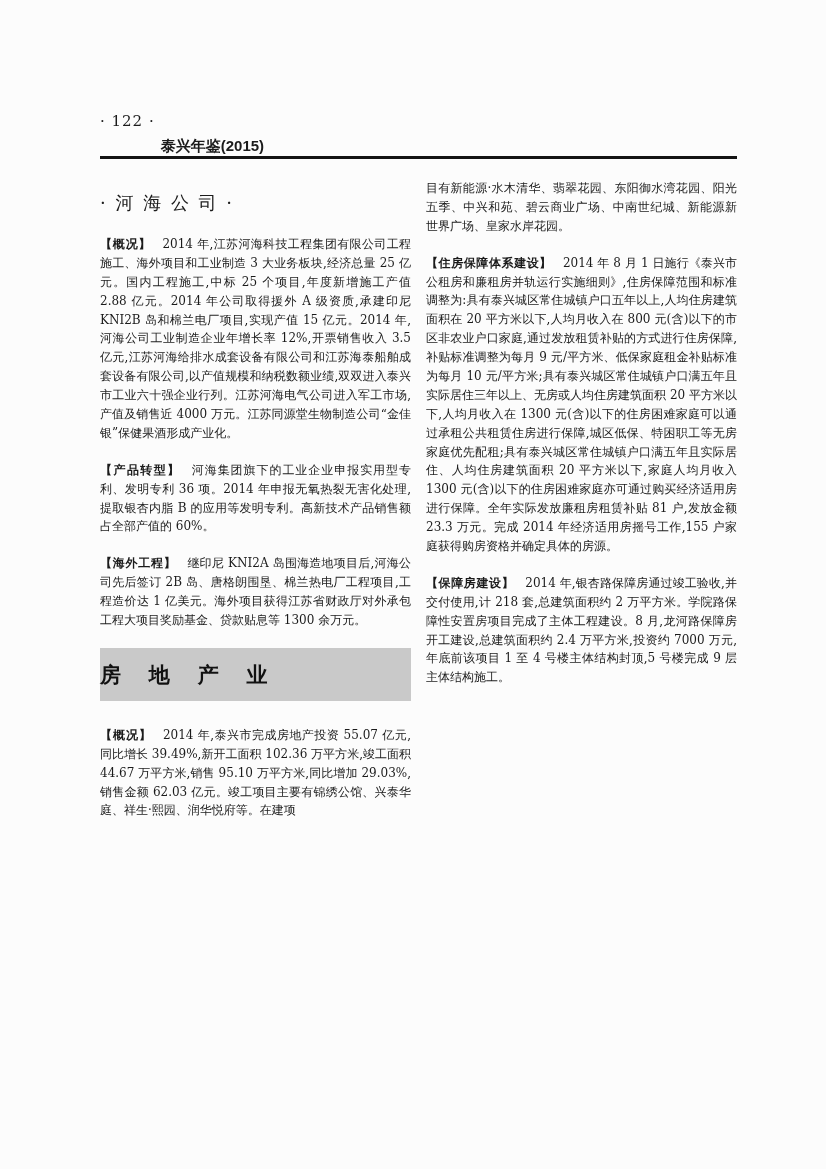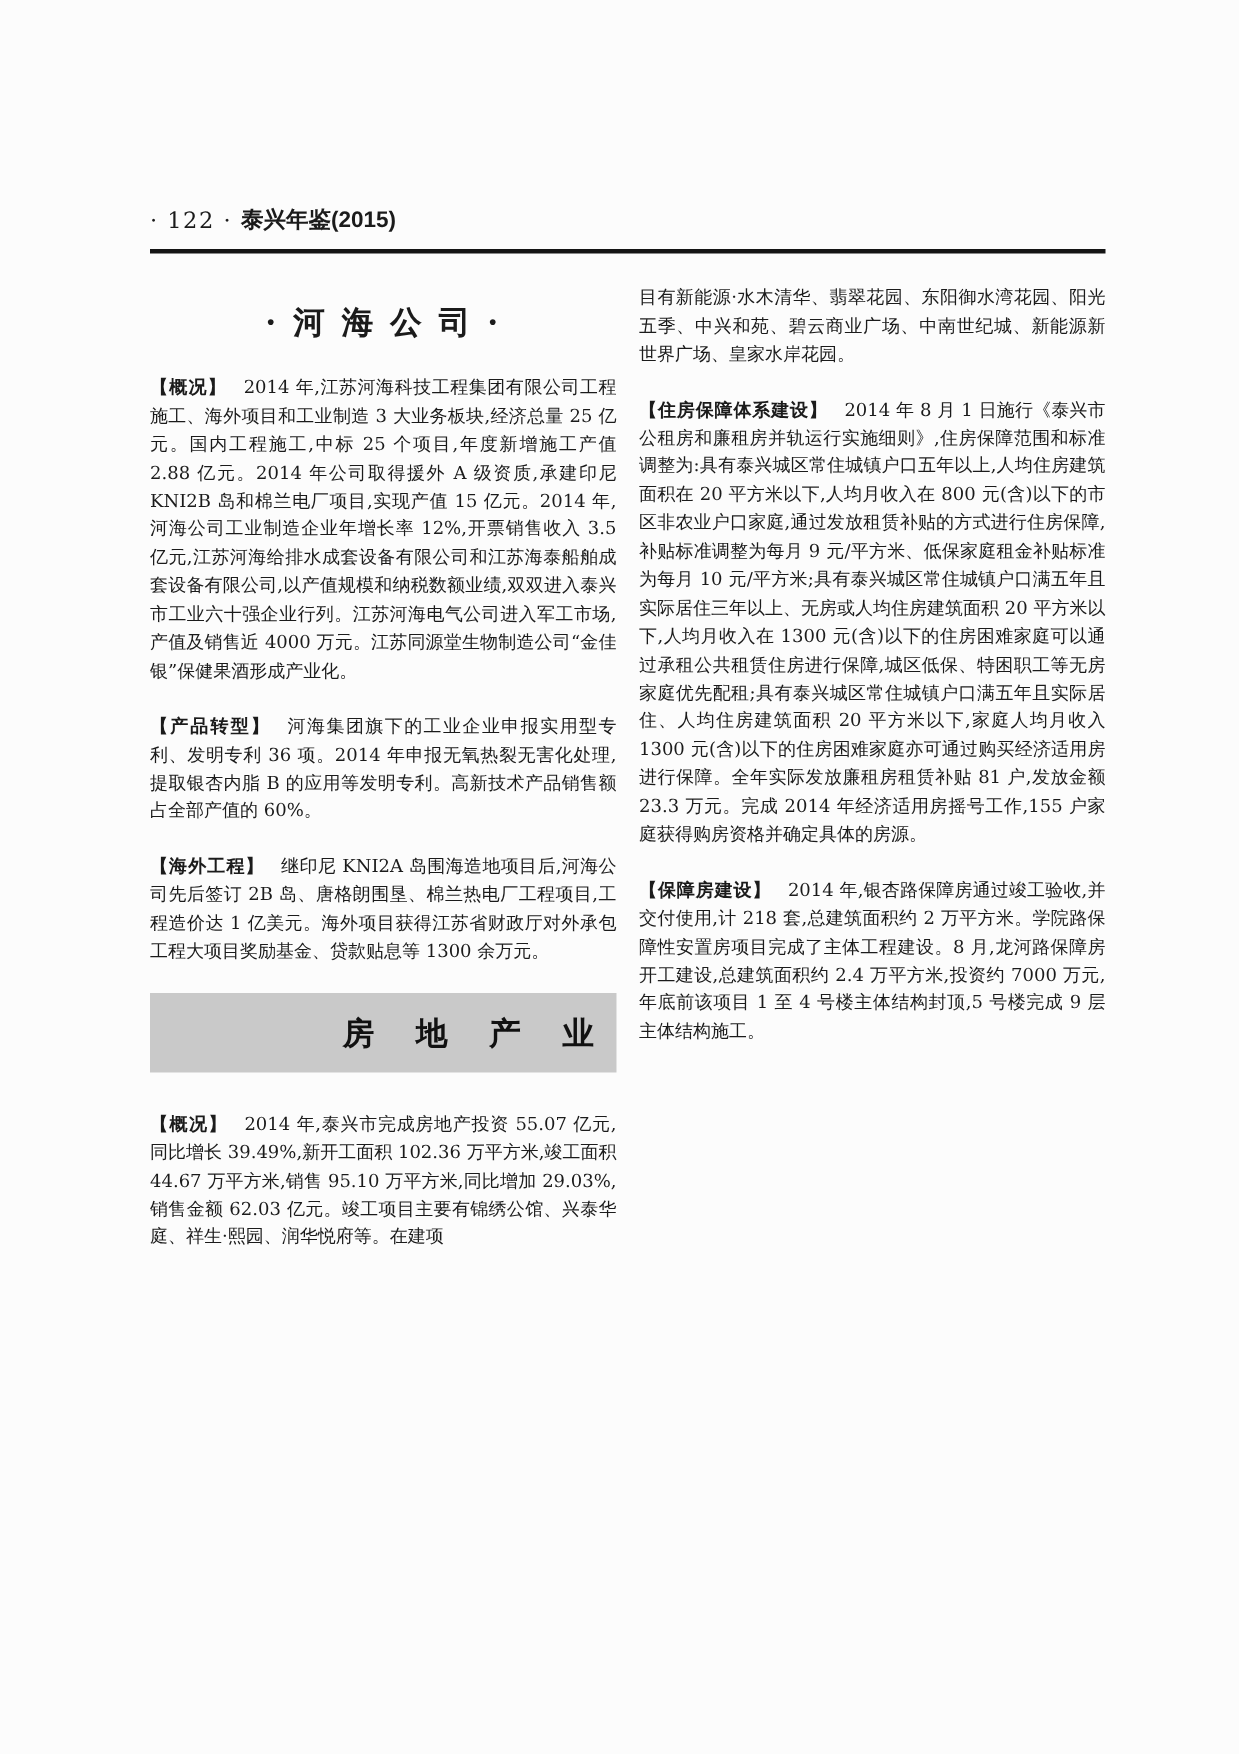--- a/index.html
+++ b/index.html
@@ -13,24 +13,23 @@
     overflow: hidden;
   }
   .page {
     box-sizing: border-box;
     width: 826px;
     height: 1169px;
     padding: 112px 89px 0 100px;
   }
   .page-header {
     display: flex;
-    align-items: flex-end;
+    align-items: flex-start;
     gap: 6px;
     font-size: 15px;
-    padding-bottom: 10px;
     border-bottom: 3px solid #141414;
   }
   .page-header .pagenum {
     font-family: "DejaVu Serif", "Liberation Serif", serif;
     letter-spacing: 1px;
   }
   .page-header .pub {
     font-family: "Liberation Sans", "DejaVu Sans", sans-serif;
     font-weight: bold;
     font-size: 15px;
@@ -39,41 +38,40 @@
   .columns {
     display: flex;
     gap: 15px;
     margin-top: 20px;
   }
   .col {
     flex: 1 1 0;
     min-width: 0;
   }
   .article-title {
-    font-size: 21px;
-    font-weight: 700;
-    text-align: center;
+    font-size: 18px;
+    font-weight: 400;
     margin: 12px 0 20px 0;
     letter-spacing: 2px;
   }
   p.para {
     font-size: 12px;
     line-height: 1.575;
     text-align: justify;
     margin: 0 0 18px 0;
   }
   p.para .lbl {
     font-family: Liberation Sans, sans-serif;
     font-weight: bold;
     margin-right: 11px;
     letter-spacing: 0.5px;
   }
   .band {
     background: #c9c9c9;
-    text-align: right;
+    text-align: left;
     margin: 7px 0 25px 0;
     padding: 13px 4px 12px 0;
   }
   .band span {
     font-family: "Liberation Sans", "DejaVu Sans", sans-serif;
     font-weight: bold;
     font-size: 21px;
     letter-spacing: 11px;
     text-indent: 11px;
     color: #111;

